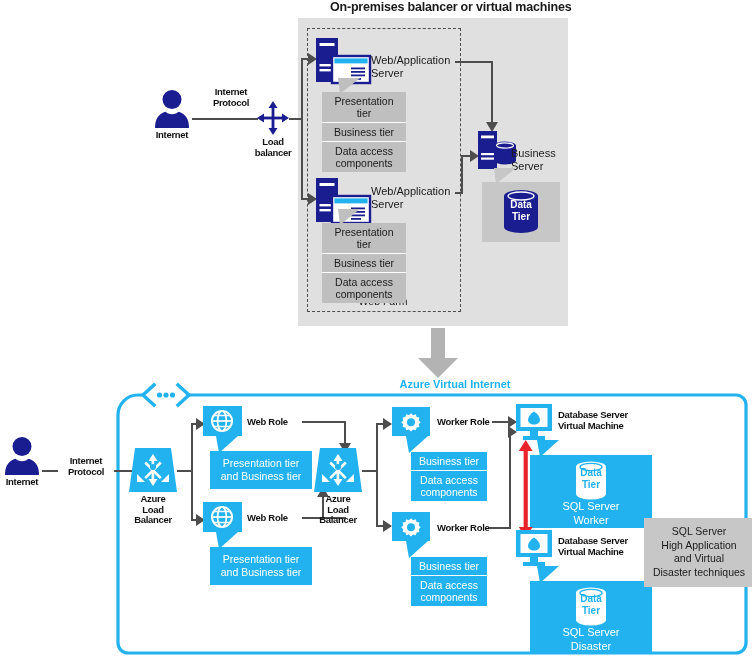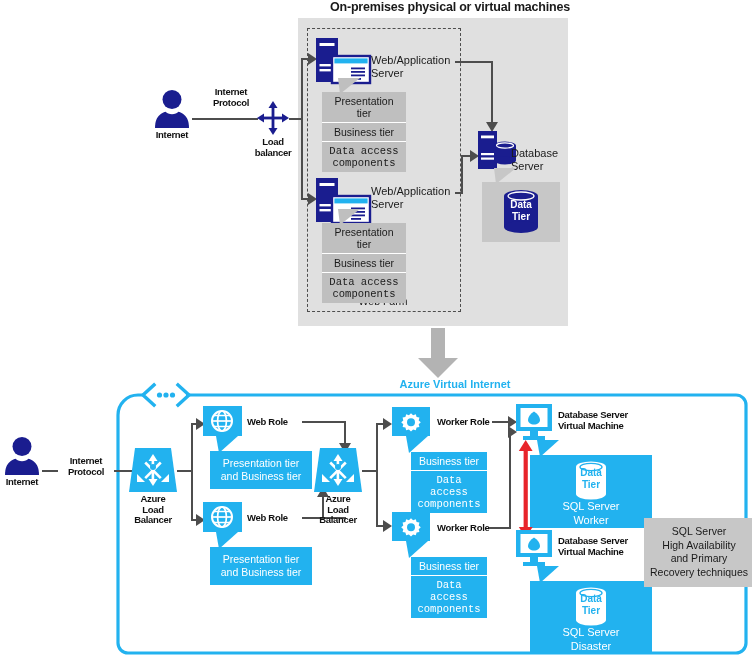--- a/index.html
+++ b/index.html
@@ -4,35 +4,35 @@
 <style>
   html,body{margin:0;padding:0;background:#ffffff;}
   body{width:752px;height:661px;position:relative;overflow:hidden;
        font-family:"Liberation Sans","DejaVu Sans",sans-serif;}
   .abs{position:absolute;}
   .ttl{font-weight:bold;font-size:12.5px;color:#1a1a1a;letter-spacing:-0.2px;}
   .lbl-dark{font-weight:bold;font-size:9.5px;color:#111;line-height:1.12;letter-spacing:-0.3px;}
   .lbl-plain{font-size:11px;color:#1a1a1a;line-height:1.15;}
   .tierbox{background:#bfbfbf;color:#1a1a1a;font-size:10.5px;text-align:center;}
   .tierrow{padding:3px 4px;border-bottom:1.5px solid #ffffff;}
-  .tierrow:last-child{border-bottom:none;font-family:Liberation Mono, monospace;}
+  .tierrow:last-child{border-bottom:none;}
   .cyanbox{background:#22b2ef;}
   .cyantxt{color:#ffffff;font-size:10.5px;line-height:1.25;text-align:center;}
   .cyantier{background:#22b2ef;color:#ffffff;font-size:10.5px;text-align:center;}
   .cyantier .tierrow{border-bottom:1.5px solid #ffffff;}
   .graybg{background:#e0e0e0;}
   .graybox{background:#c7c7c7;}
   .line{background:#4d4d4d;}
   svg{display:block;overflow:visible;}
   .nowrap{white-space:nowrap;}
 </style>
 </head>
 <body>
 
-<div class="abs ttl" style="left:330px;top:0px;width:300px;">On-premises physical or virtual machines</div>
+<div class="abs ttl" style="left:330px;top:0px;width:300px;">On-premises balancer or virtual machines</div>
 
 <div class="abs graybg" style="left:298px;top:18px;width:270px;height:308px;"></div>
 
 <div class="abs" style="left:307px;top:28px;width:152px;height:282px;border:1.6px dashed #4d4d4d;"></div>
 <div class="abs lbl-plain" style="left:307px;top:295px;width:152px;text-align:center;font-size:10.5px;">Web Farm</div>
 
 <div class="abs" style="left:152px;top:90px;">
   <svg width="40" height="38" viewBox="0 0 40 38">
     <circle cx="20" cy="9.5" r="9.5" fill="#1a1d8f"></circle>
     <path d="M3 38 C3 25 10.5 21 20 21 C29.5 21 37 25 37 38 Z" fill="#1a1d8f"></path>
@@ -166,21 +166,21 @@
     <rect x="3" y="4.5" width="13" height="2.8" fill="#ffffff"></rect>
     <rect x="3" y="22" width="13" height="2.2" fill="#ffffff"></rect>
     <rect x="3" y="26.5" width="13" height="2.2" fill="#ffffff"></rect>
     <ellipse cx="27" cy="14.5" rx="11" ry="4" fill="#1a1d8f"></ellipse>
     <rect x="16" y="14.5" width="22" height="15" fill="#1a1d8f"></rect>
     <ellipse cx="27" cy="29.5" rx="11" ry="4" fill="#1a1d8f"></ellipse>
     <ellipse cx="27" cy="14.5" rx="8.5" ry="2.6" fill="none" stroke="#ffffff" stroke-width="1.2"></ellipse>
   </svg>
 </div>
 <div class="abs lbl-plain" style="left:511px;top:147px;">
-  <div>Database</div>
+  <div>Business</div>
   <div>Server</div>
 </div>
 <div class="abs" style="left:494px;top:168px;">
   <svg width="22" height="16">
       <polygon points="0,0 22,0 2,16" fill="#c7c7c7"></polygon>
     </svg>
 </div>
 <div class="abs graybox" style="left:482px;top:182px;width:78px;height:60px;"></div>
 <div class="abs" style="left:500px;top:189px;">
   <svg width="42" height="46" viewBox="0 0 42 46">
@@ -491,16 +491,16 @@
   <div>Data</div>
   <div>Tier</div>
 </div>
 <div class="abs cyantxt" style="left:530px;top:626px;width:122px;font-size:11px;">
   <div>SQL Server</div>
   <div>Disaster</div>
 </div>
 
 <div class="abs graybox" style="left:644px;top:518px;width:104px;padding:7px 3px;color:#1a1a1a;font-size:10.5px;line-height:1.3;text-align:center;">
   <div>SQL Server</div>
-  <div>High Availability</div>
-  <div>and Primary</div>
-  <div>Recovery techniques</div>
+  <div>High Application</div>
+  <div>and Virtual</div>
+  <div>Disaster techniques</div>
 </div>
 
 </body></html>

